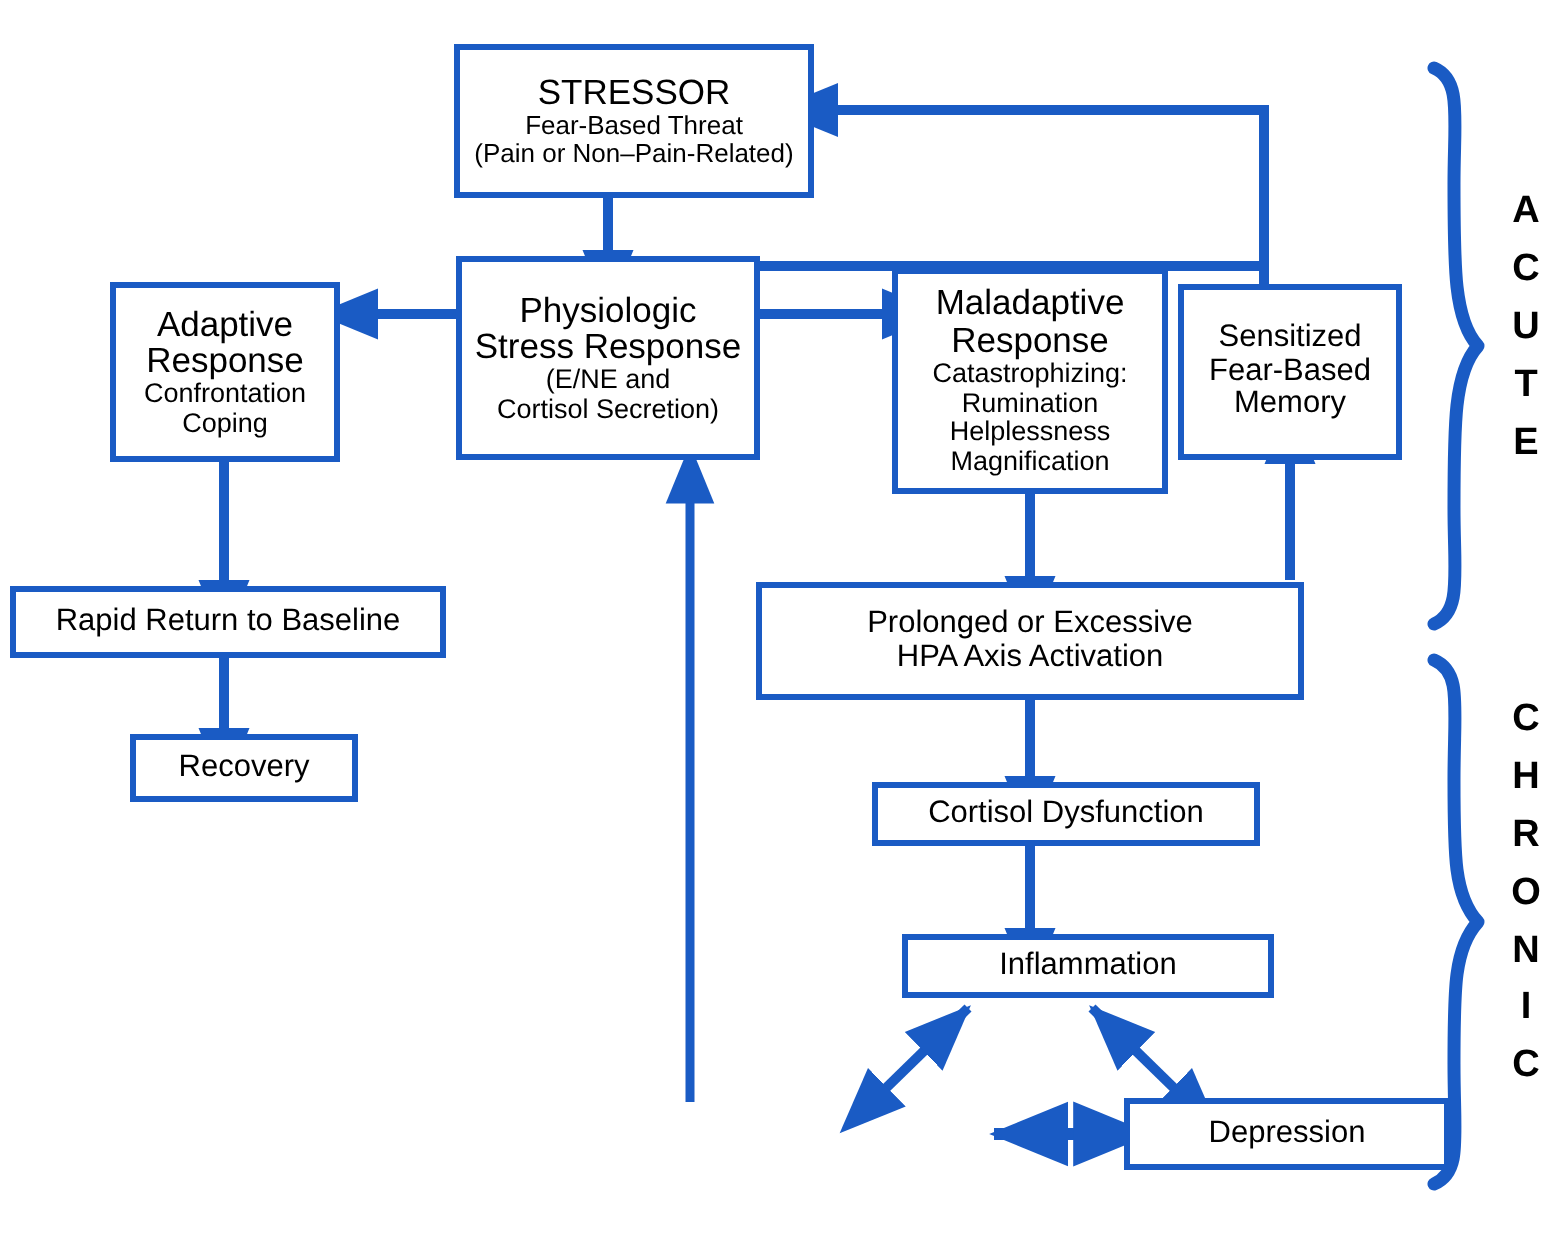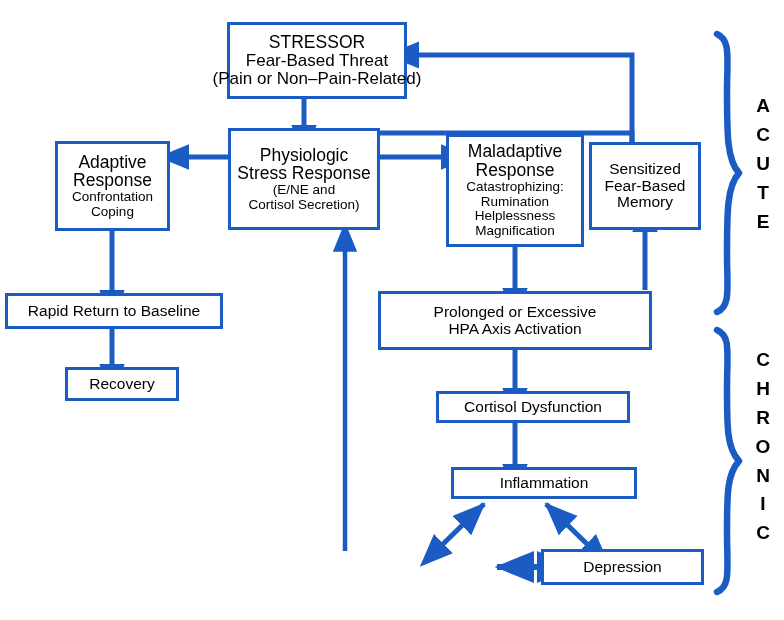--- a/index.html
+++ b/index.html
@@ -47,21 +47,21 @@
   .big {
     font-size: 17.5px;
   }
   .mid {
     font-size: 15.5px;
   }
   .small {
     font-size: 13.5px;
   }
   .smaller {
-    font-size: 17px;
+    font-size: 13px;
   }
   .phase-label {
     position: absolute;
     z-index: 3;
     font-weight: bold;
     font-size: 19px;
     letter-spacing: 0px;
     line-height: 1.52;
     text-align: center;
     width: 26px;
@@ -206,21 +206,21 @@
 
   <div class="node" style="left:436px; top:391px; width:194px; height:32px;">
     <span class="ln mid">Cortisol Dysfunction</span>
   </div>
 
   <div class="node" style="left:420px; top:467px; width:186px; height:32px;margin-left:31px;">
     <span class="ln mid">Inflammation</span>
   </div>
 
 
-  <div class="node" style="left:541px; top:549px; width:163px; height:36px;">
+  <div class="node" style="left:562px; top:549px; width:163px; height:36px;">
     <span class="ln mid">Depression</span>
   </div>
 
   <div class="phase-label" style="left:750px; top:92px;" id="acute-label">
       <span style="display: block;">A</span>
       <span style="display: block;">C</span>
       <span style="display: block;">U</span>
       <span style="display: block;">T</span>
       <span style="display: block;">E</span>
     </div>

